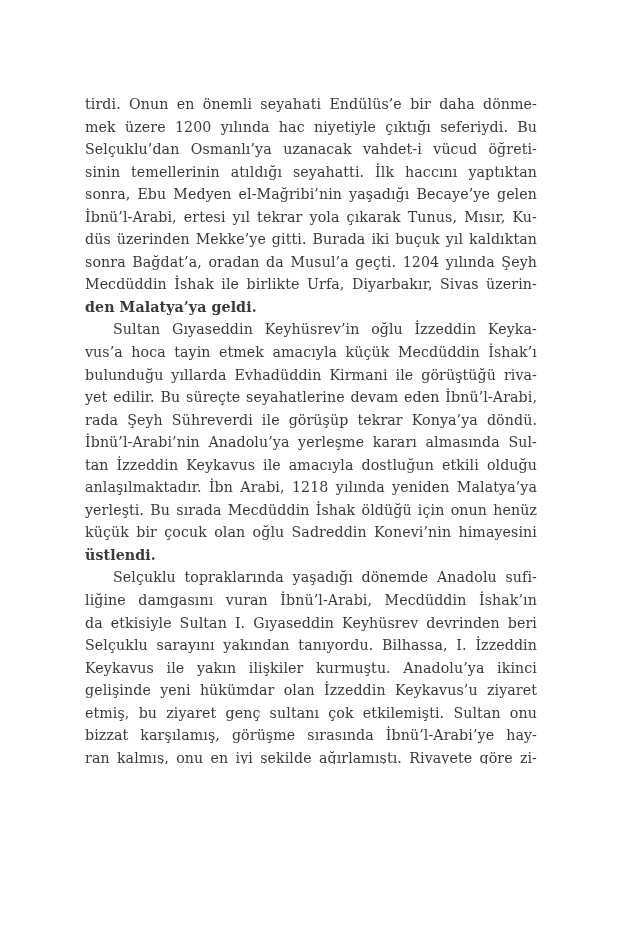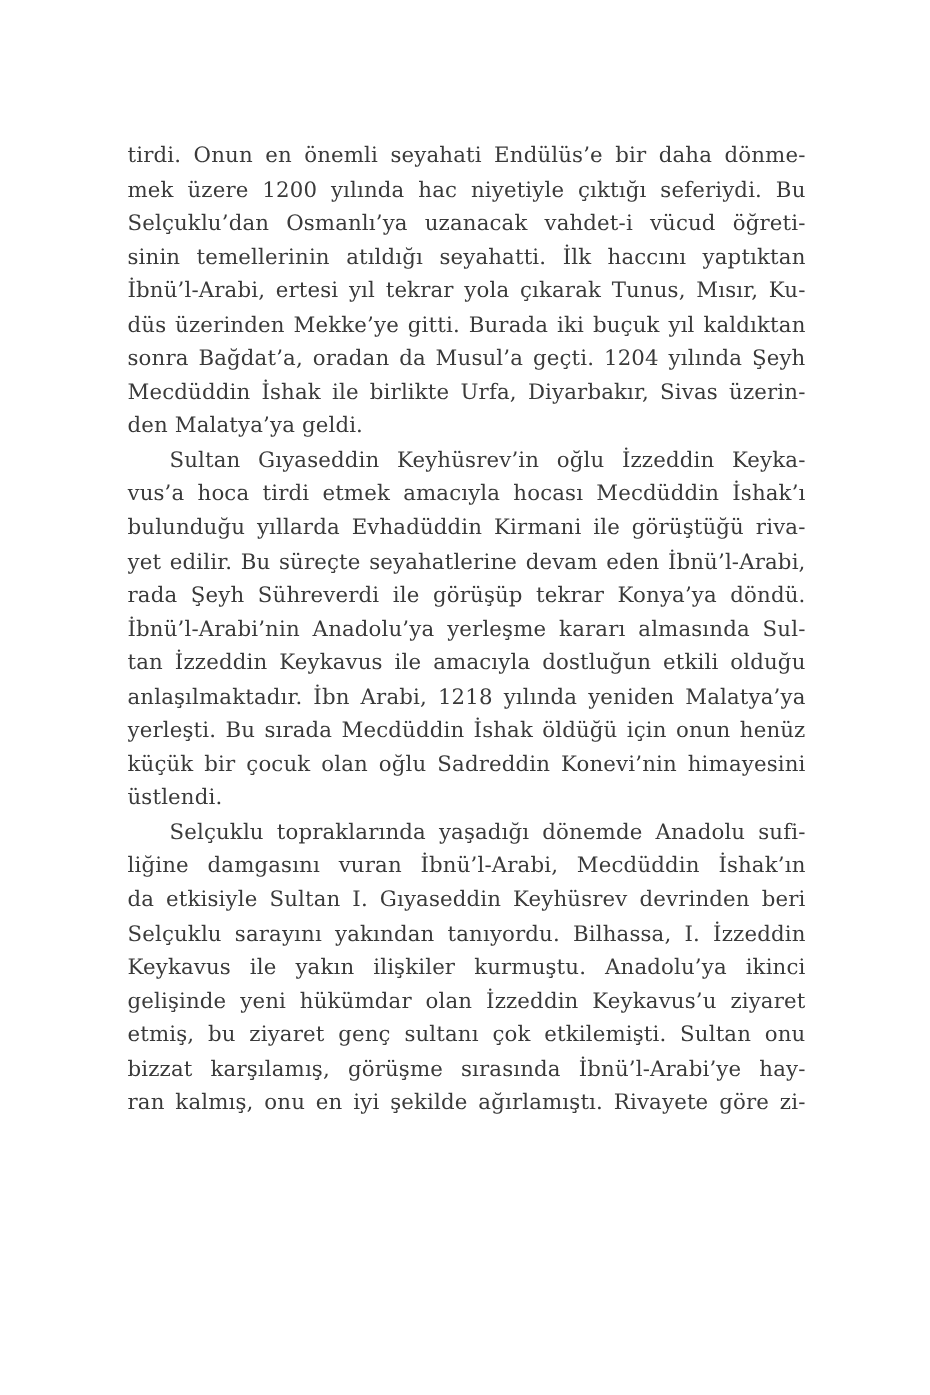--- a/index.html
+++ b/index.html
@@ -23,20 +23,21 @@
   }
   .line {
     height: 22.55px;
     overflow: hidden;
     text-align: justify;
     text-align-last: justify;
   }
   .line.para-end {
     text-align: center;
     text-align-last: left;
+    font-weight: bold;
   }
   .line.indent {
     text-indent: 28px;
   }
   .page-number {
     position: absolute;
     left: 0;
     top: 856px;
     width: 620px;
     text-align: right;
@@ -48,29 +49,30 @@
 </head>
 <body>
 
 <div class="page">
   <div class="text-block">
       <div>
         <div class="line">tirdi. Onun en önemli seyahati Endülüs’e bir daha dönme-</div>
         <div class="line">mek üzere 1200 yılında hac niyetiyle çıktığı seferiydi. Bu</div>
         <div class="line">Selçuklu’dan Osmanlı’ya uzanacak vahdet-i vücud öğreti-</div>
         <div class="line">sinin temellerinin atıldığı seyahatti. İlk haccını yaptıktan</div>
+        <div class="line">sonra, Ebu Medyen el-Mağribi’nin yaşadığı Becaye’ye gelen</div>
         <div class="line">İbnü’l-Arabi, ertesi yıl tekrar yola çıkarak Tunus, Mısır, Ku-</div>
         <div class="line">düs üzerinden Mekke’ye gitti. Burada iki buçuk yıl kaldıktan</div>
         <div class="line">sonra Bağdat’a, oradan da Musul’a geçti. 1204 yılında Şeyh</div>
         <div class="line">Mecdüddin İshak ile birlikte Urfa, Diyarbakır, Sivas üzerin-</div>
         <div class="line para-end">den Malatya’ya geldi.</div>
       </div>
       <div>
         <div class="line indent">Sultan Gıyaseddin Keyhüsrev’in oğlu İzzeddin Keyka-</div>
-        <div class="line">vus’a hoca tirdi etmek amacıyla hocası Mecdüddin İshak’ı</div>
+        <div class="line">vus’a hoca tayin etmek amacıyla küçük Mecdüddin İshak’ı</div>
         <div class="line">bulunduğu yıllarda Evhadüddin Kirmani ile görüştüğü riva-</div>
         <div class="line">yet edilir. Bu süreçte seyahatlerine devam eden İbnü’l-Arabi,</div>
         <div class="line">rada Şeyh Sühreverdi ile görüşüp tekrar Konya’ya döndü.</div>
         <div class="line">İbnü’l-Arabi’nin Anadolu’ya yerleşme kararı almasında Sul-</div>
         <div class="line">tan İzzeddin Keykavus ile amacıyla dostluğun etkili olduğu</div>
         <div class="line">anlaşılmaktadır. İbn Arabi, 1218 yılında yeniden Malatya’ya</div>
         <div class="line">yerleşti. Bu sırada Mecdüddin İshak öldüğü için onun henüz</div>
         <div class="line">küçük bir çocuk olan oğlu Sadreddin Konevi’nin himayesini</div>
         <div class="line para-end">üstlendi.</div>
       </div>

